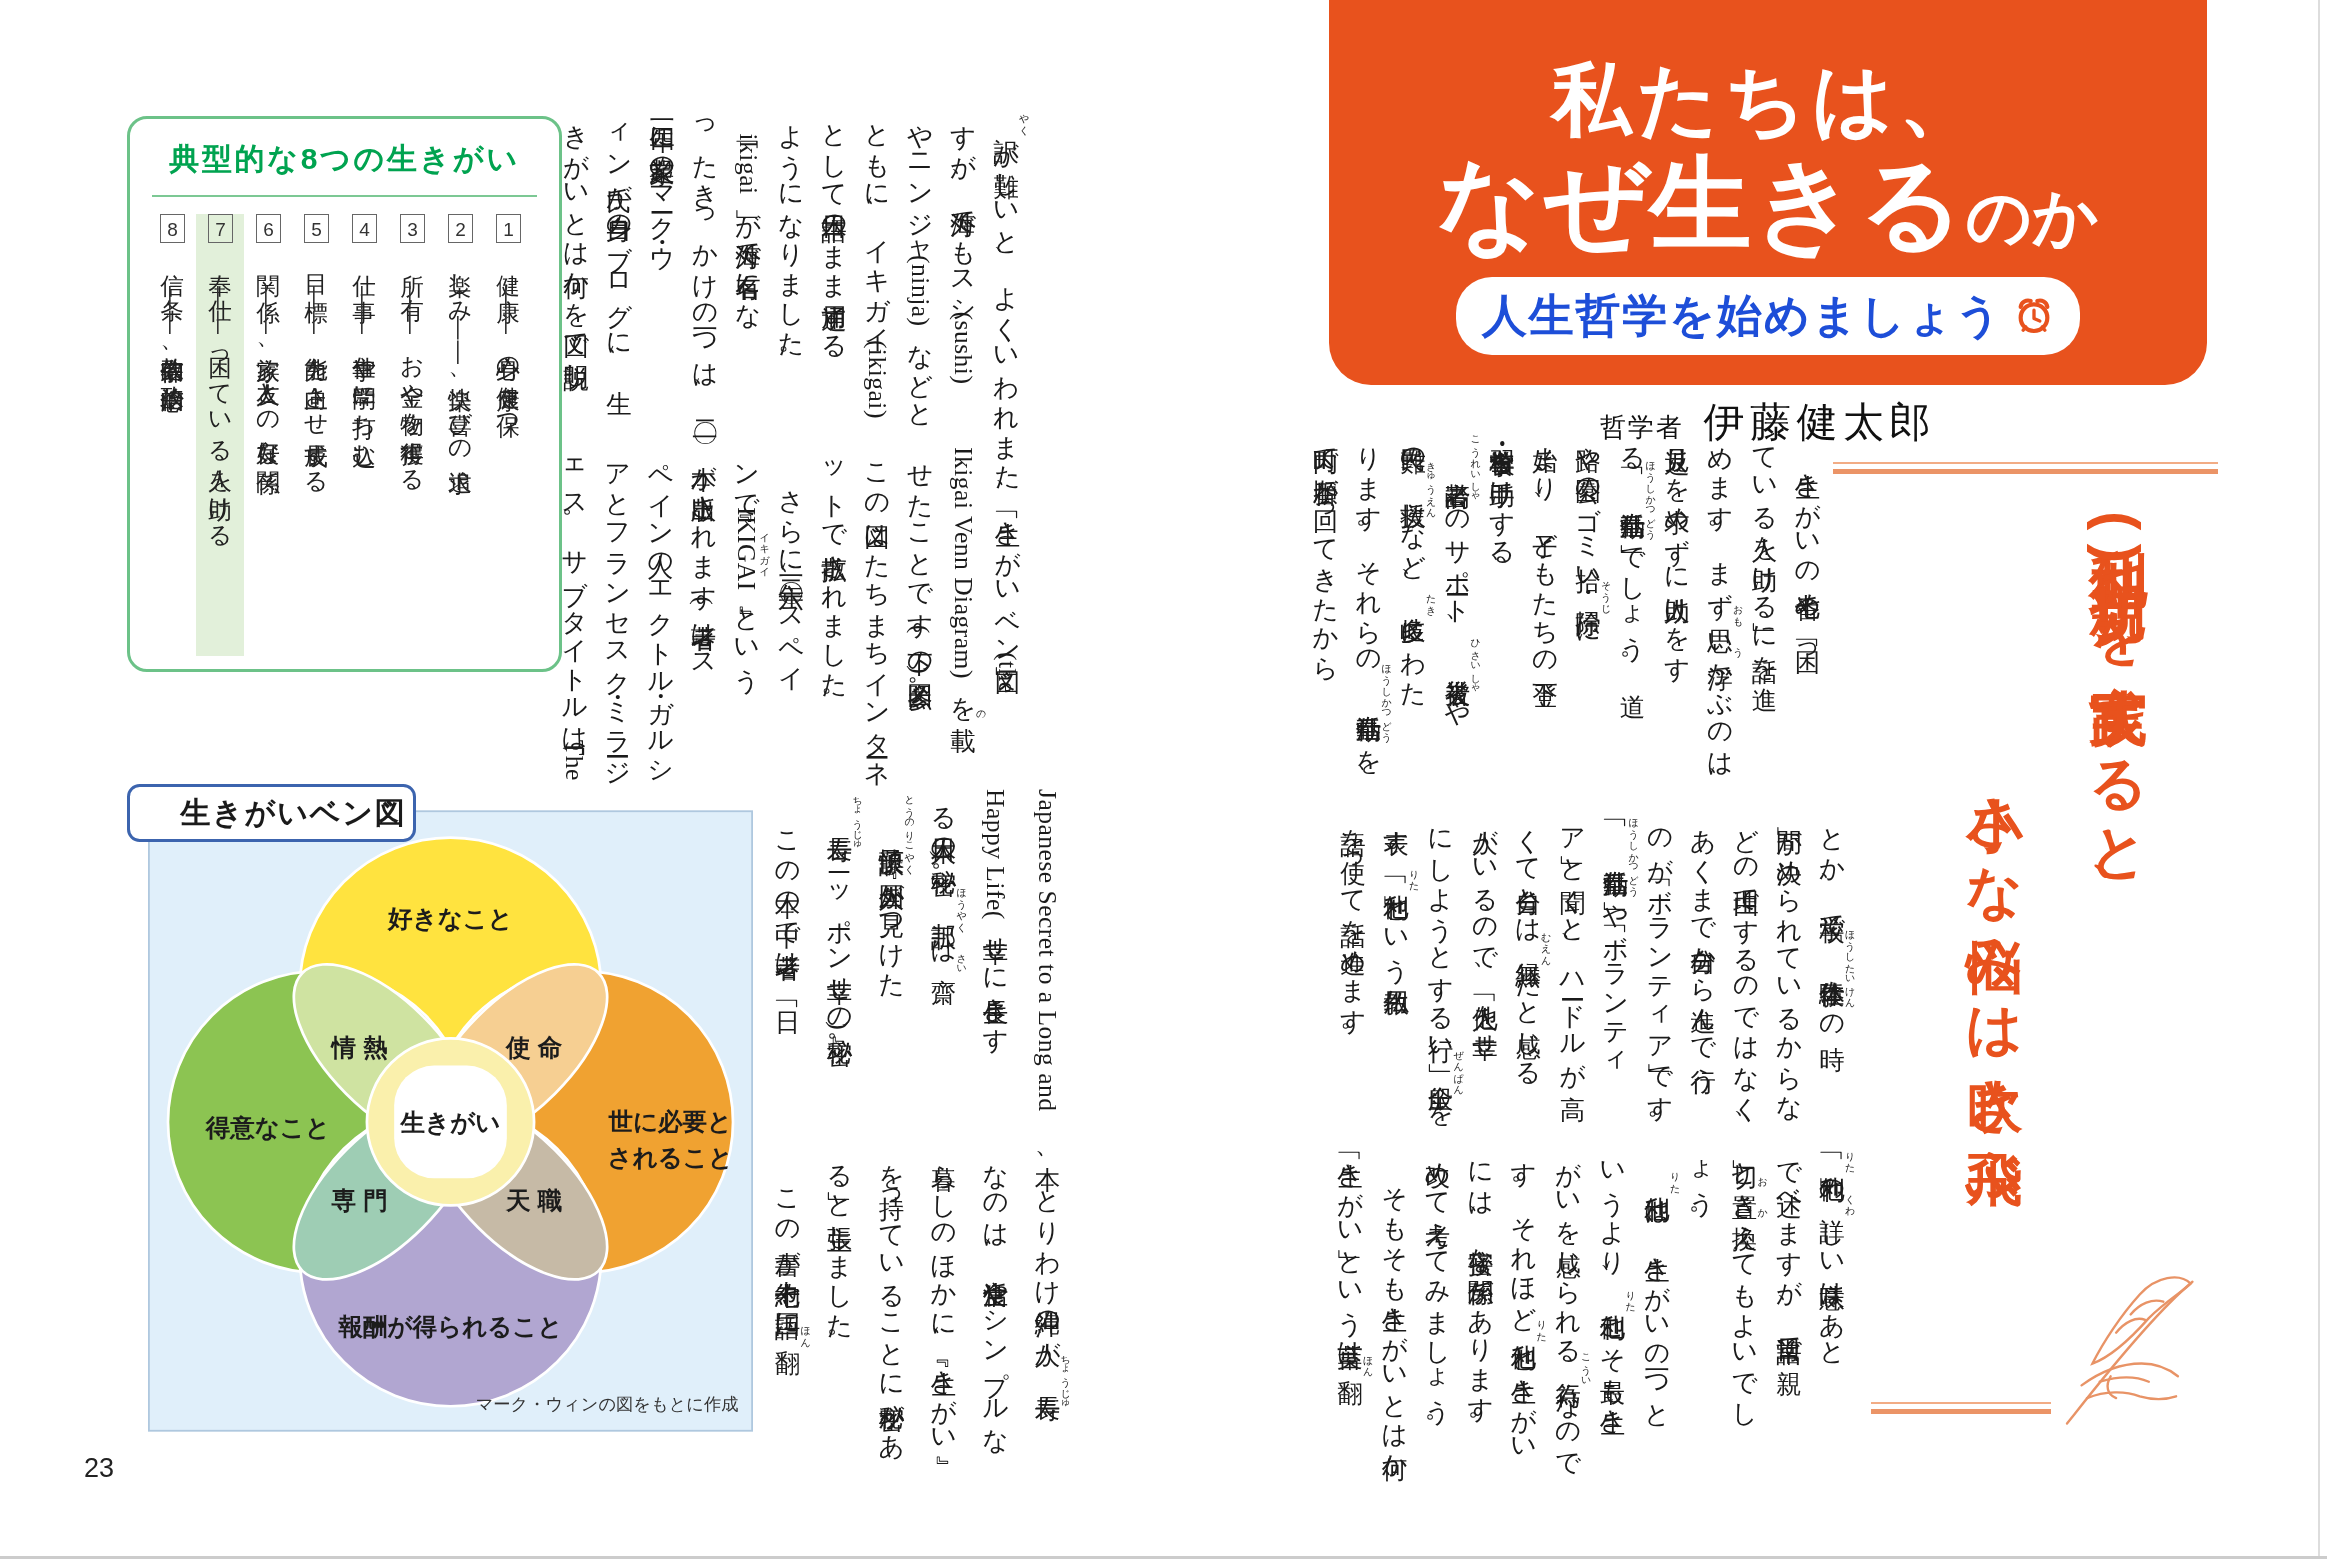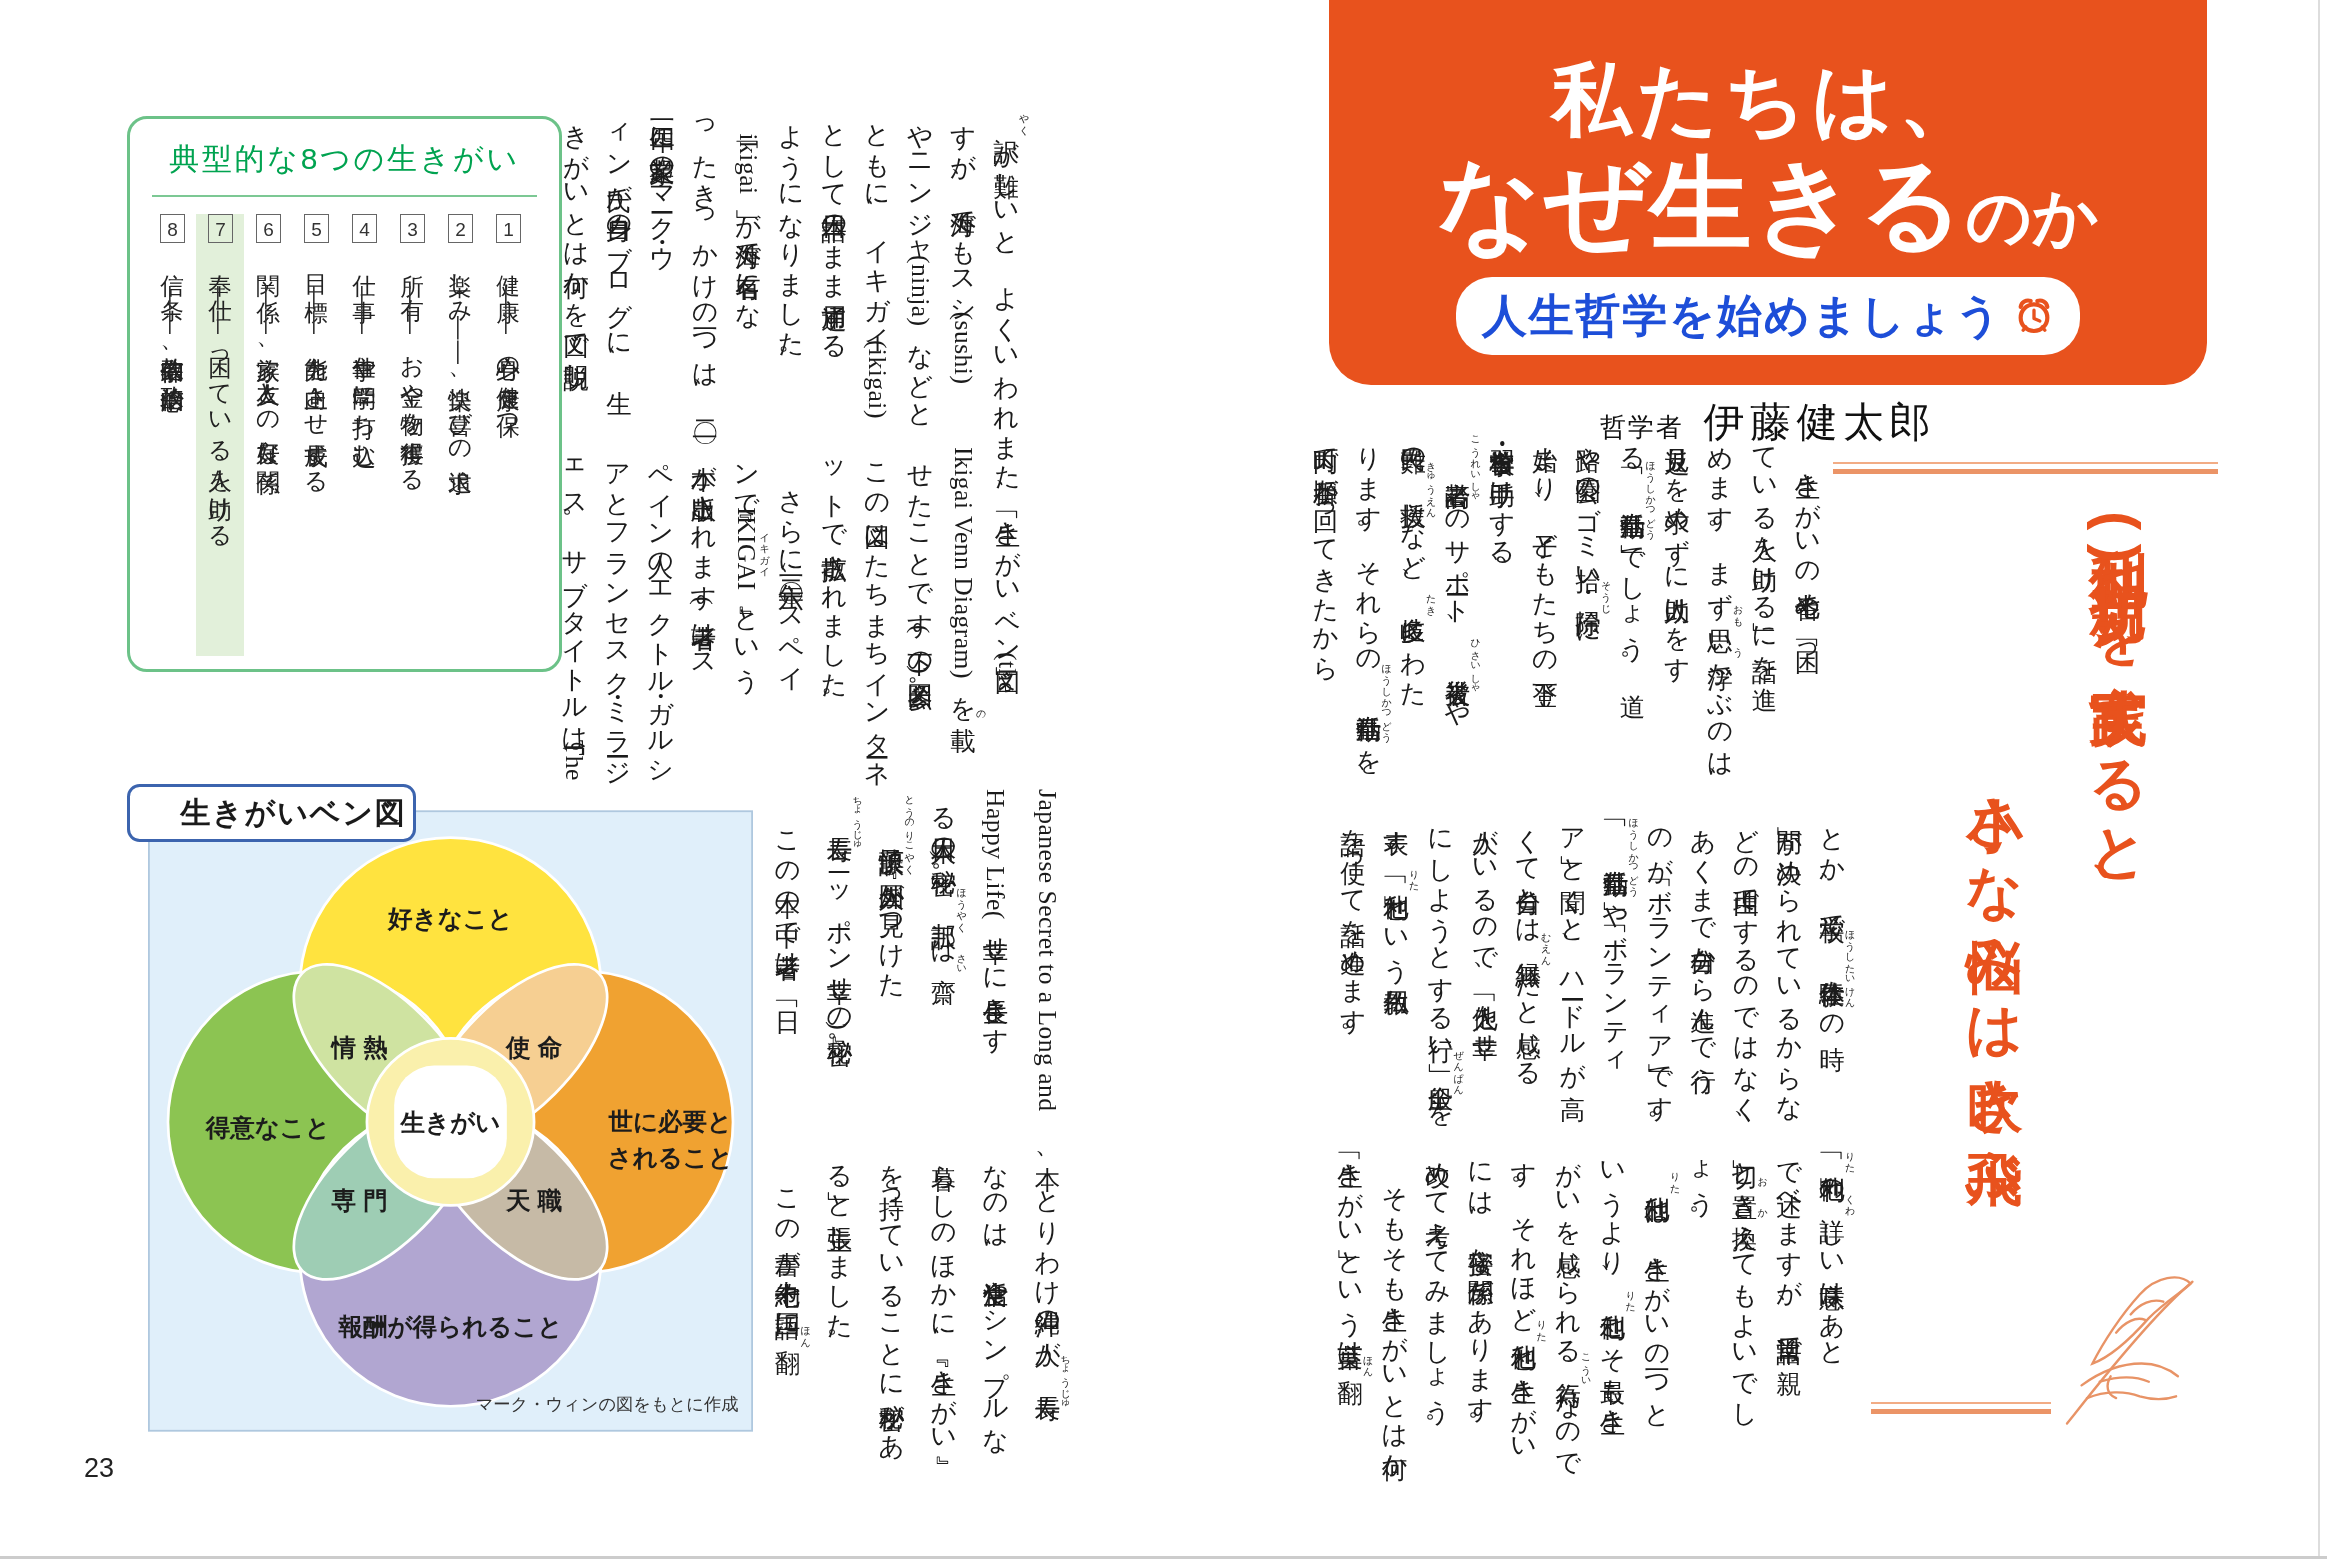--- a/index.html
+++ b/index.html
@@ -12,21 +12,21 @@
   .vline{line-height:43px;white-space:nowrap;letter-spacing:0.5px;}
   .band-wide .vline{line-height:52px;}
   ruby{ruby-align:center;}
   rt{font-size:10px;letter-spacing:0;}
 
   
   .green-box{position:absolute;left:127px;top:116px;width:435px;height:556px;
              border:3.2px solid #6CC288;border-radius:20px;background:#fff;box-sizing:border-box;}
   .green-box-title{position:absolute;left:0;top:20px;width:100%;text-align:center;
                    font-family:"Liberation Sans","DejaVu Sans",sans-serif;
-                   font-weight:normal;font-size:30px;letter-spacing:2.7px;color:#00A350;}
+                   font-weight:bold;font-size:30px;letter-spacing:2.7px;color:#00A350;}
   .green-box-rule{position:absolute;left:22px;right:22px;top:76px;border-top:2.3px solid #7CC894;}
   .green-list{position:absolute;right:27px;top:95px;width:385px;height:442px;
               writing-mode:vertical-rl;text-orientation:mixed;}
   .gitem{line-height:48px;white-space:nowrap;
          font-family:"Liberation Sans","DejaVu Sans",sans-serif;
          font-size:23.6px;color:#222;letter-spacing:0.9px;}
   .gitem.hl{background:#E2F0DA;}
   .gnum{display:inline;border:1.8px solid #666;padding:3.6px 0.9px 1.8px;margin-bottom:12.7px;
         text-orientation:upright;font-size:19px;line-height:1;color:#333;}
   .gdash{margin:3.6px 0;color:#333;}

